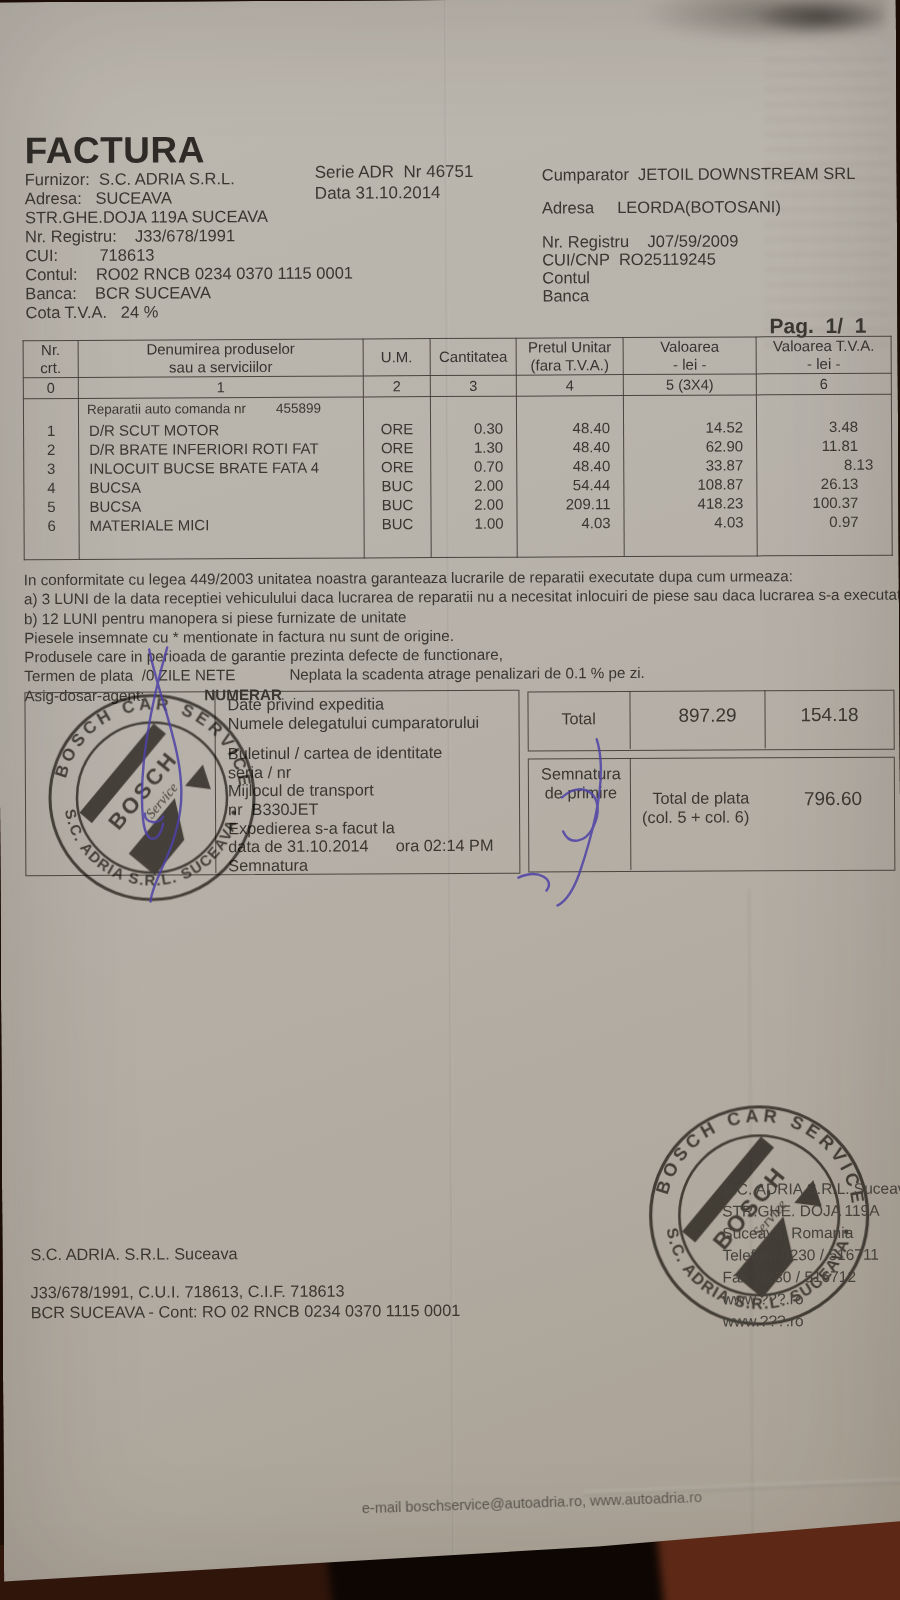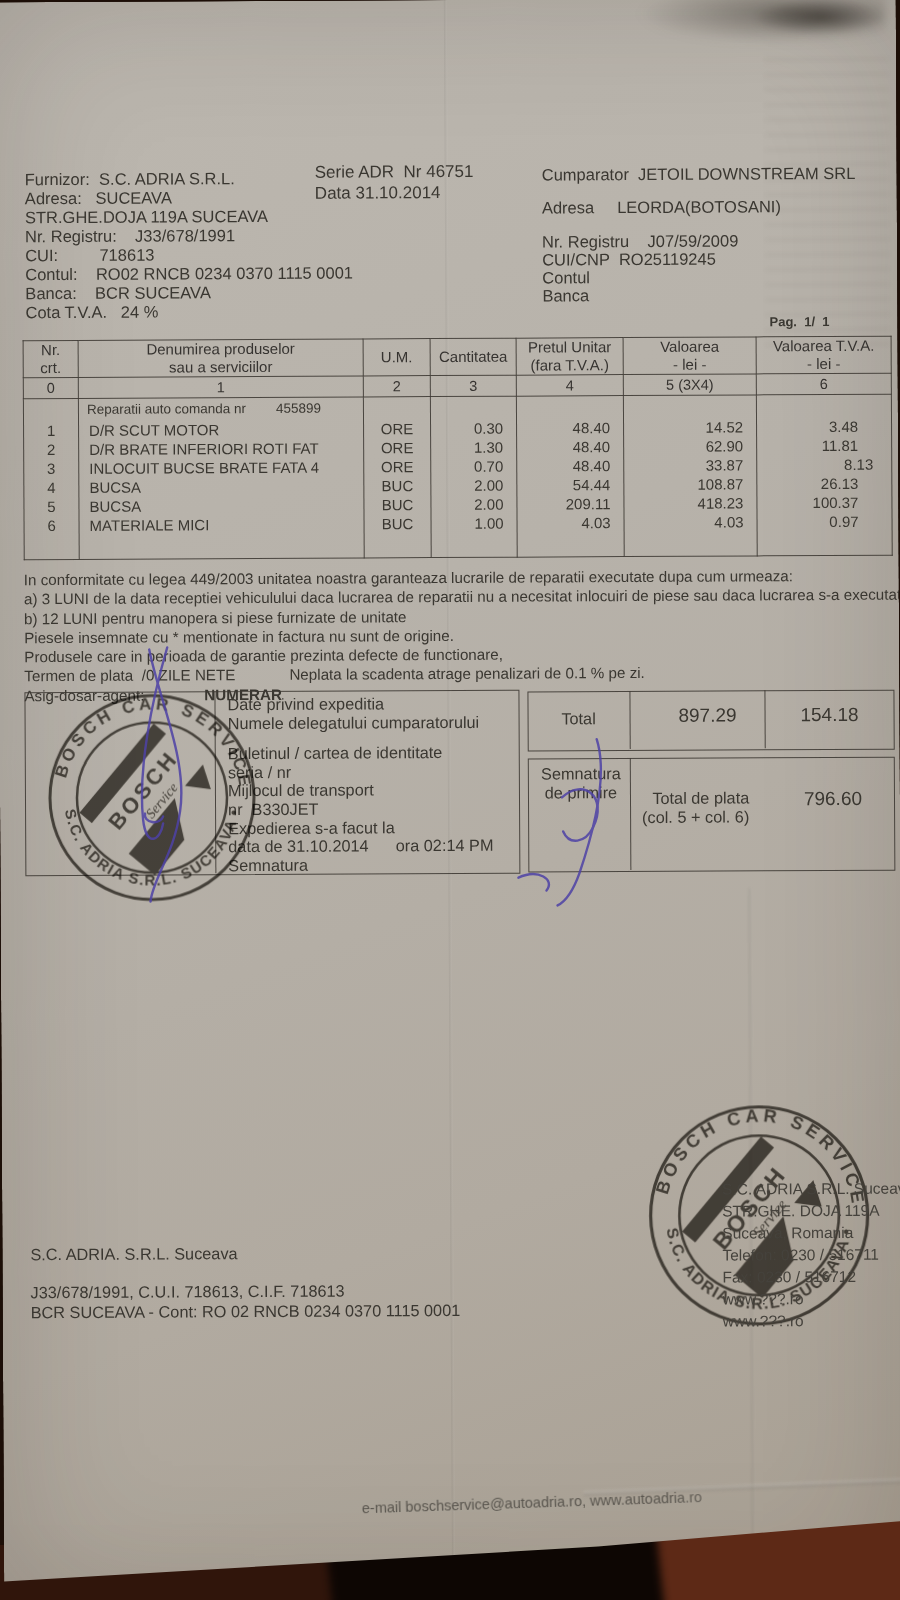--- a/index.html
+++ b/index.html
@@ -28,21 +28,21 @@
   .crease-v{position:absolute;left:448px;top:0;width:3px;height:1600px;
     background:linear-gradient(90deg,rgba(0,0,0,.06),rgba(255,255,255,.05));}
   .crease-v2{position:absolute;left:748px;top:890px;width:3px;height:650px;filter:blur(1px);
     background:linear-gradient(90deg,rgba(0,0,0,.10),rgba(255,255,255,.06));}
   .crease-h{position:absolute;left:580px;top:1486px;width:330px;height:5px;filter:blur(1.5px);
     background:linear-gradient(180deg,rgba(255,255,255,.20),rgba(0,0,0,.12));transform:rotate(-2deg);}
   
   .title{font-size:37px;font-weight:bold;letter-spacing:.5px;color:#2e2b27;}
   .hline{line-height:19px;font-size:16.5px;}
   .serie{font-size:17px;line-height:20px;}
-  .pagelab{font-size:13px;font-weight:bold;text-align:right;}
+  .pagelab{font-size:21px;font-weight:bold;text-align:right;}
   
   table.main{border-collapse:collapse;table-layout:fixed;width:868px;background:transparent;}
   table.main td,table.main th{border:1.5px solid rgba(62,58,52,.9);padding:0;font-weight:normal;}
   th .h1,th .h2{display:block;text-align:center;font-size:15px;line-height:18px;color:#363330;}
   .coderow td{text-align:center;font-size:14.5px;height:20px;color:#363330;}
   tbody td{vertical-align:top;height:160px;}
   .tl{height:19px;line-height:19px;font-size:15px;}
   .order-line{height:22px;line-height:22px;font-size:13.5px;padding-left:8px;}
   .spacer{height:22px;}
   .c{text-align:center;} .r{text-align:right;} .l{padding-left:10px;}
@@ -76,20 +76,21 @@
   <div class="bg-shadow"></div>
 
   <div class="paper">
     <div class="smudge1"></div>
     <div class="smudge2"></div>
     <div class="bleed"></div>
     <div class="crease-v"></div>
     <div class="crease-v2"></div>
     <div class="crease-h"></div>
 
+    <div class="abs title" style="left:28px;top:128px;">FACTURA</div>
 
     <div class="abs" style="left:28px;top:168px;">
       <div class="hline ws">Furnizor:  S.C. ADRIA S.R.L.</div>
       <div class="hline ws">Adresa:   SUCEAVA</div>
       <div class="hline ws">STR.GHE.DOJA 119A SUCEAVA</div>
       <div class="hline ws">Nr. Registru:    J33/678/1991</div>
       <div class="hline ws">CUI:         718613</div>
       <div class="hline ws">Contul:    RO02 RNCB 0234 0370 1115 0001</div>
       <div class="hline ws">Banca:    BCR SUCEAVA</div>
       <div class="hline ws">Cota T.V.A.   24 %</div>

